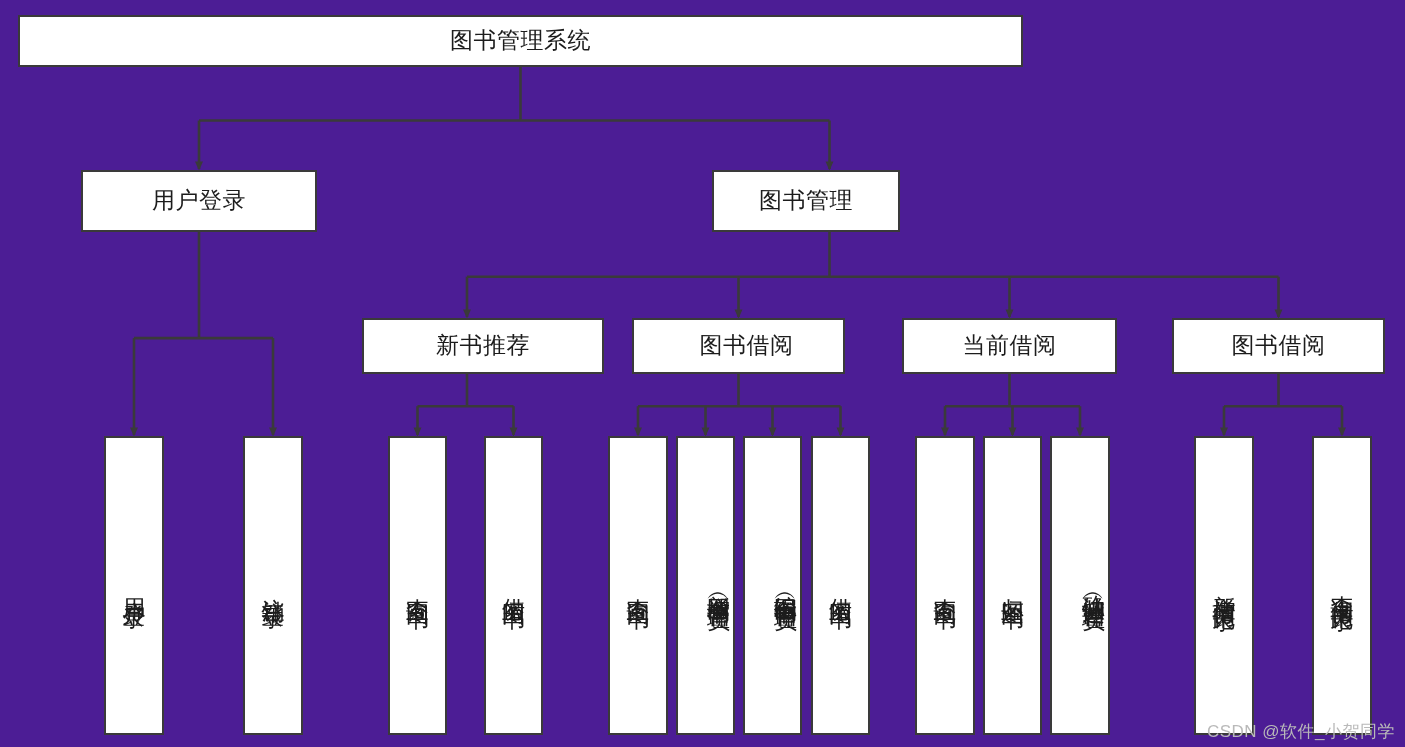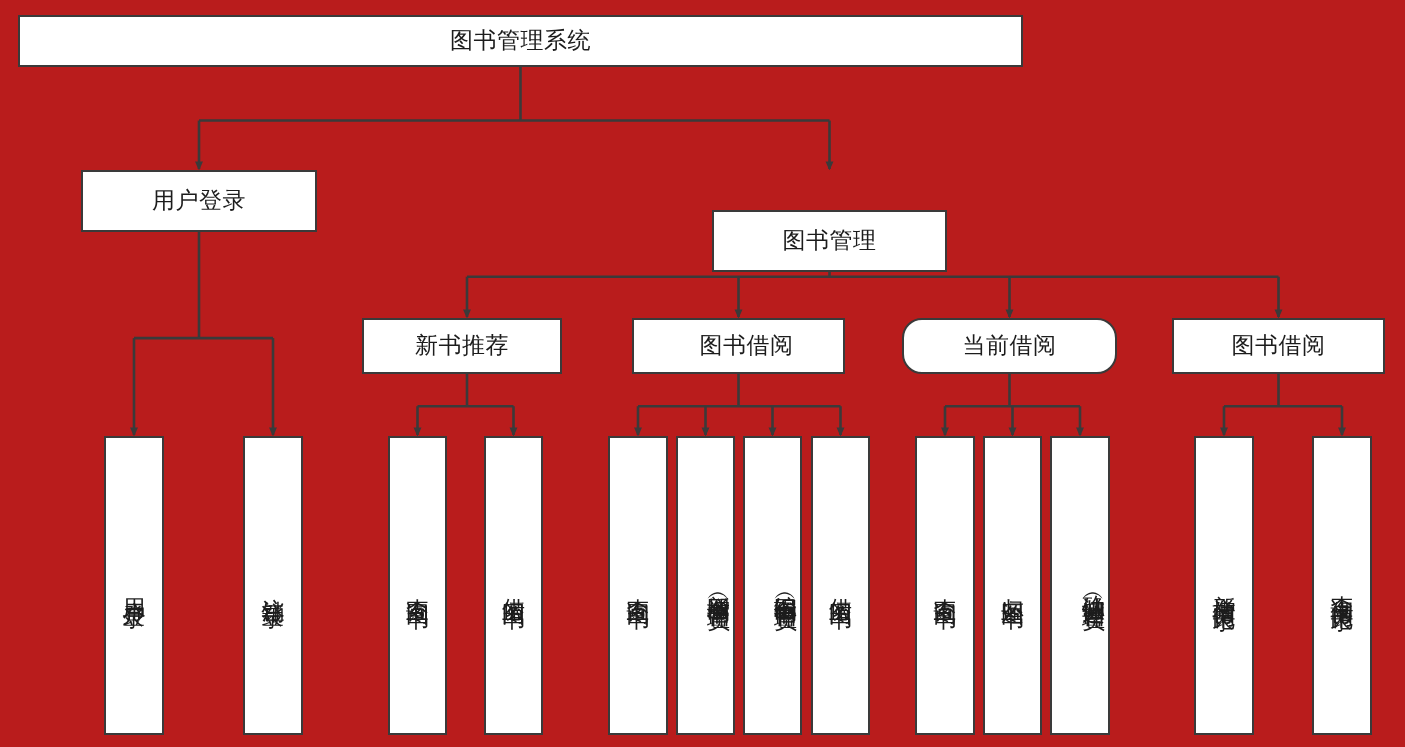--- a/index.html
+++ b/index.html
@@ -8,21 +8,21 @@
     padding: 0;
     background: #ffffff;
   }
   body {
     font-family: "Liberation Sans", "DejaVu Sans", sans-serif;
   }
   #canvas {
     position: relative;
     width: 1405px;
     height: 747px;
-    background: #b91c1c;
+    background: #4c1d95;
     overflow: hidden;
   }
   svg.connectors {
     position: absolute;
     left: 0;
     top: 0;
     width: 1405px;
     height: 747px;
     pointer-events: none;
   }
@@ -119,30 +119,30 @@
       </g>
   </svg>
 
   <div id="nodes">
       <div class="node horiz" style="left: 18px; top: 15px; width: 1005px; height: 52px;">
         <span class="label">图书管理系统</span>
       </div>
       <div class="node horiz" style="left: 81px; top: 170px; width: 236px; height: 62px;">
         <span class="label">用户登录</span>
       </div>
-      <div class="node horiz" style="left: 712px; top: 170px; width: 235px; height: 62px; margin-top: 40px;">
+      <div class="node horiz" style="left: 712px; top: 170px; width: 188px; height: 62px;">
         <span class="label">图书管理</span>
       </div>
-      <div class="node horiz" style="left: 362px; top: 318px; width: 200px; height: 56px;">
+      <div class="node horiz" style="left: 362px; top: 318px; width: 242px; height: 56px;">
         <span class="label">新书推荐</span>
       </div>
       <div class="node horiz" style="left: 632px; top: 318px; width: 213px; height: 56px; padding-left: 16px;">
         <span class="label">图书借阅</span>
       </div>
-      <div class="node horiz" style="left: 902px; top: 318px; width: 215px; height: 56px; border-radius: 20px;">
+      <div class="node horiz" style="left: 902px; top: 318px; width: 215px; height: 56px;">
         <span class="label">当前借阅</span>
       </div>
       <div class="node horiz" style="left: 1172px; top: 318px; width: 213px; height: 56px;">
         <span class="label">图书借阅</span>
       </div>
       <div class="node vert" style="left: 104px; top: 436px; width: 60px; height: 299px;">
         <span class="label">用户登录</span>
       </div>
       <div class="node vert" style="left: 243px; top: 436px; width: 60px; height: 299px;">
         <span class="label">注销登录</span>
@@ -175,13 +175,14 @@
         <span class="label">确认归还（管理员）</span>
       </div>
       <div class="node vert" style="left: 1194px; top: 436px; width: 60px; height: 299px;">
         <span class="label">新增借阅记录</span>
       </div>
       <div class="node vert" style="left: 1312px; top: 436px; width: 60px; height: 299px;">
         <span class="label">查询借阅记录</span>
       </div>
     </div>
 
+  <div id="watermark">CSDN @软件_小贺同学</div>
 </div>
 
 </body></html>

